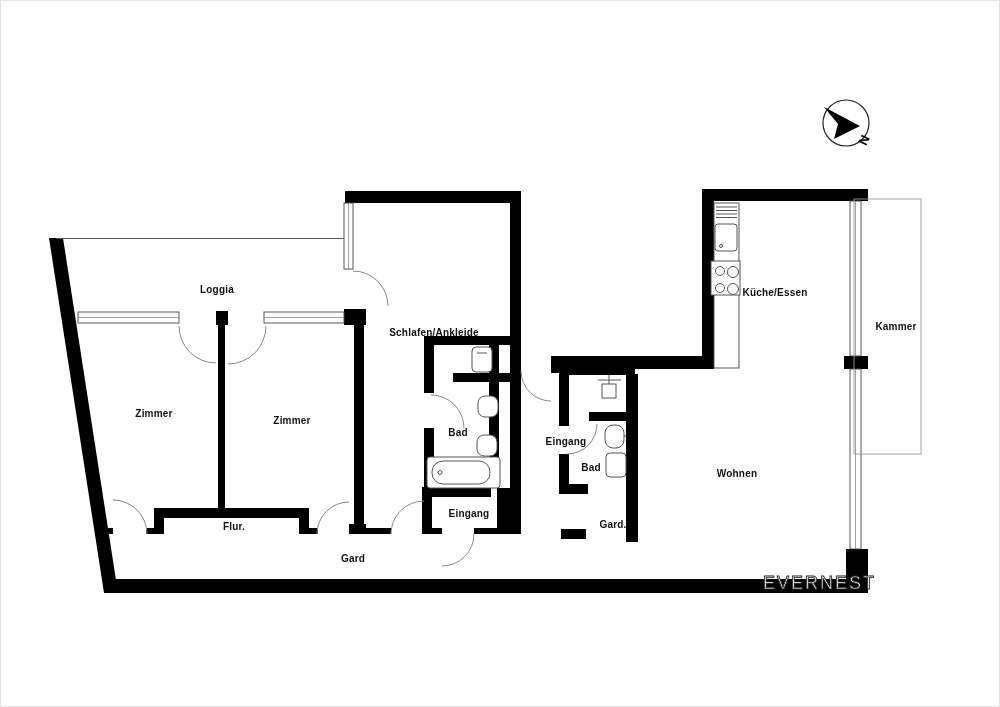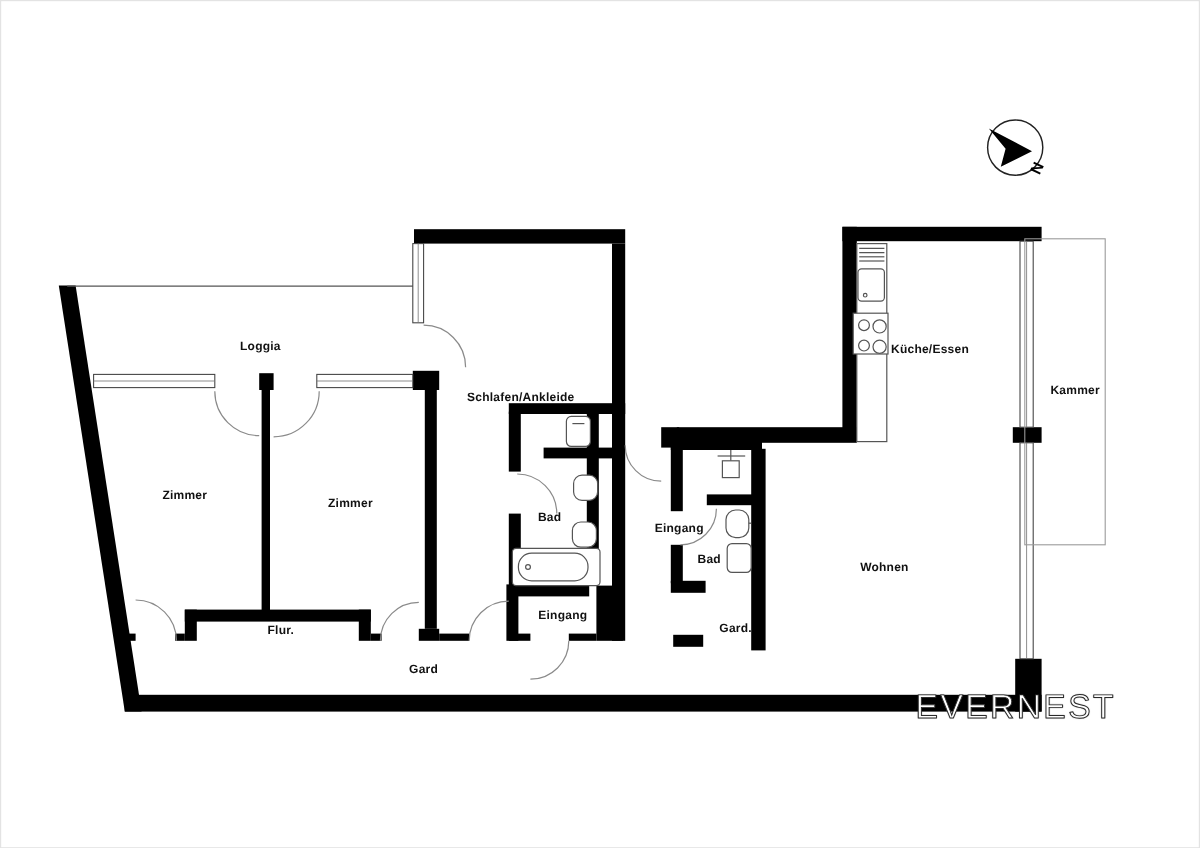--- a/index.html
+++ b/index.html
@@ -4,21 +4,21 @@
 <style>
   html,body{margin:0;padding:0;background:#fff;}
   #plan{position:relative;width:1000px;height:707px;background:#ffffff;
         border:1px solid #e3e3e3;box-sizing:border-box;overflow:hidden;
         font-family:"Liberation Sans",sans-serif;}
   #plan svg{position:absolute;left:0;top:0;}
   .lbl{position:absolute;transform:translate(-50%,-50%);
        font:bold 10px "Liberation Sans",sans-serif;color:#111;
        white-space:nowrap;letter-spacing:.2px;}
   .wm{position:absolute;left:762px;top:572px;
-      font-family:"Liberation Sans",sans-serif;font-size:28px;
+      font-family:"Liberation Sans",sans-serif;font-size:18px;
       letter-spacing:2px;color:#fff;-webkit-text-stroke:0.8px #2a2a2a;
       text-shadow:0 0 1px #000;z-index:5;}
   .wall{fill:#000;stroke:none;}
   .thin{stroke:#555;stroke-width:1;fill:none;}
   .arc{stroke:#8a8a8a;stroke-width:1;fill:none;}
   .fix{stroke:#555;stroke-width:1;fill:#fff;}
   .win{stroke:#444;stroke-width:0.9;fill:#fff;}
   .winline{stroke:#777;stroke-width:0.7;}
   .outline{stroke:#999;stroke-width:0.9;fill:none;}
 </style>

